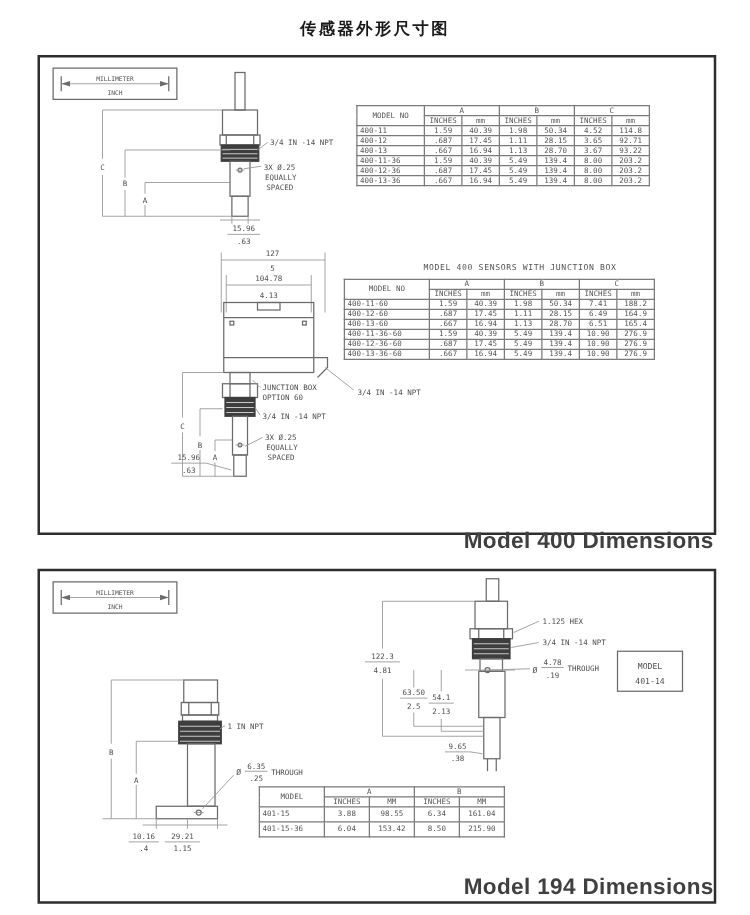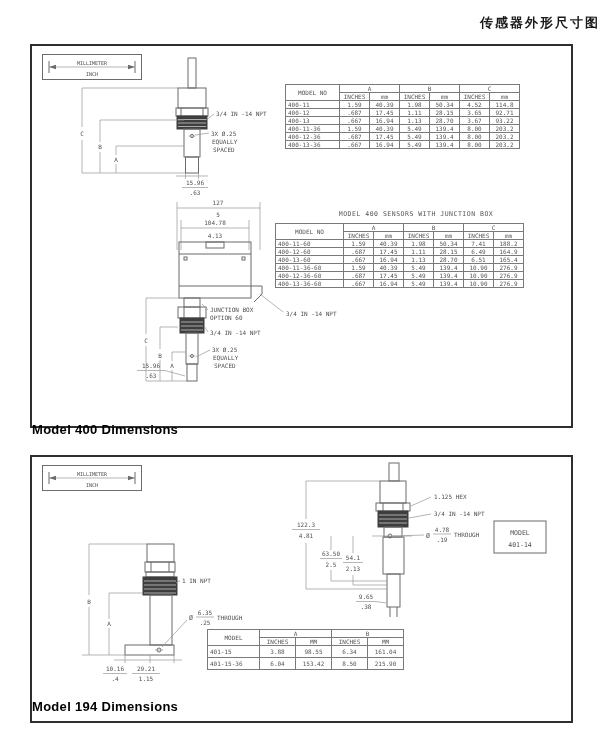--- a/index.html
+++ b/index.html
@@ -1,24 +1,24 @@
 <!DOCTYPE html>
 <html><head>
 <meta charset="utf-8">
 <style>
   * { margin:0; padding:0; box-sizing:border-box; }
   html,body { background:#ffffff; }
   body { width:600px; height:732px; position:relative; font-family:"Liberation Sans",sans-serif; }
-  .page-title { position:absolute; top:14px; left:0; width:600px; text-align:right;
+  .page-title { position:absolute; top:14px; left:0; width:600px; text-align:center;
     font-family:"Liberation Serif",serif; font-size:13px; font-weight:bold; letter-spacing:2px; color:#1a1a1a; }
   .panel { position:absolute; left:30px; width:543px; border:2px solid #2e2e2e; background:#fff; }
   #panel400 { top:44px; height:384px; }
   #panel401 { top:455px; height:268px; }
-  .caption { position:absolute; left:0; width:100%; text-align:left; font-weight:bold;
-    font-size:13px; color:#000000; letter-spacing:0.3px; }
+  .caption { position:absolute; left:0; width:100%; text-align:right; font-weight:bold;
+    font-size:18px; color:#404040; letter-spacing:0.3px; }
   #panel400 .caption { top:376px; }
   #panel401 .caption { top:242px; }
   .legend { position:absolute; left:10px; top:8px; }
   svg { position:absolute; overflow:visible; }
   svg text { font-family:"DejaVu Sans Mono",monospace; font-size:6px; fill:#4f4f4f; }
   svg text.sm { font-size:5px; }
   svg text.md { font-size:6.5px; }
   .ln { stroke:#6b6b6b; fill:none; stroke-width:1; }
   .dim { stroke:#979797; fill:none; stroke-width:0.7; }
   .thr { fill:#3e3e3e; stroke:#3e3e3e; }

